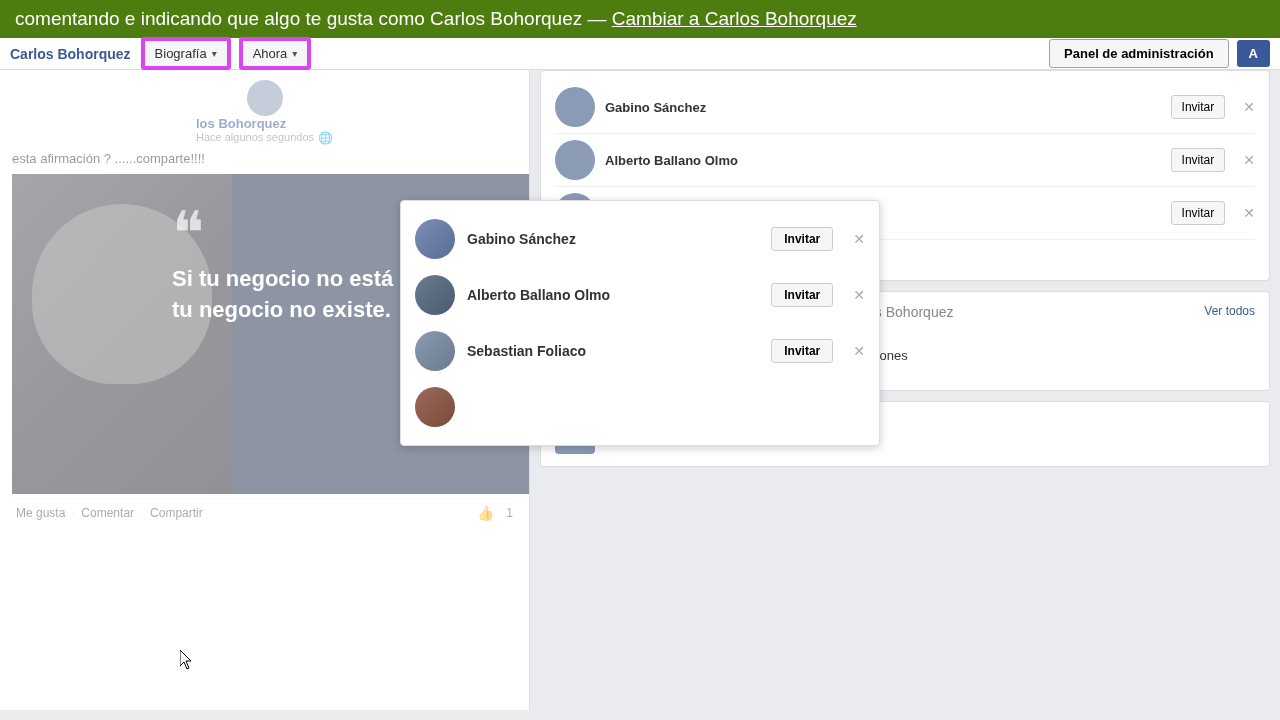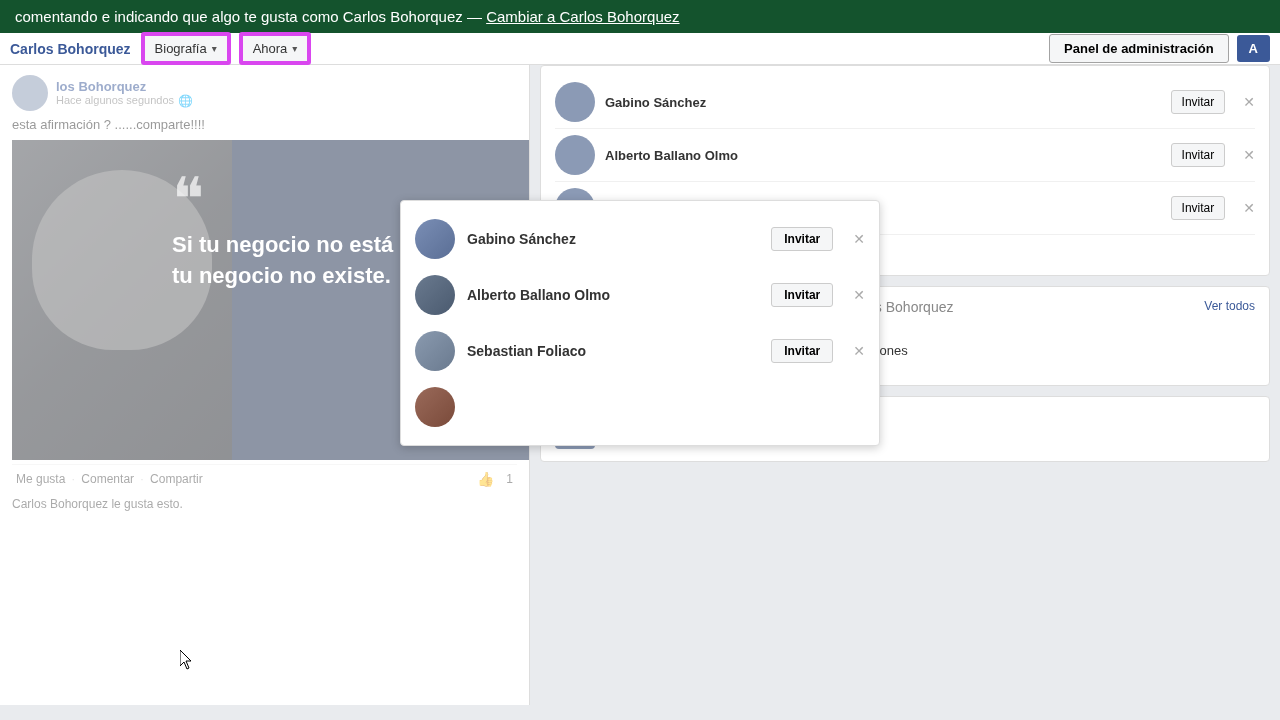--- a/index.html
+++ b/index.html
@@ -9,24 +9,24 @@
       width: 1280px;
       height: 720px;
       overflow: hidden;
       position: relative;
       font-size: 13px;
       color: #333;
     }
 
     
     .notification-bar {
-      background: #14532d;
+      background: #4d7c0f;
       color: #fff;
       padding: 8px 15px;
-      font-size: 15px;
+      font-size: 19px;
       white-space: nowrap;
       overflow: hidden;
     }
     .notification-bar a {
       color: #fff;
       text-decoration: underline;
       cursor: pointer;
     }
 
     
@@ -97,22 +97,22 @@
       background: #fff;
       border-right: 1px solid #ddd;
     }
 
     .post-container {
       padding: 10px 12px 0 12px;
     }
     .post-header {
       display: flex;
       align-items: center;
-      gap: 8px;
       margin-bottom: 6px;
+      flex-direction: column;
     }
     .post-avatar {
       width: 36px;
       height: 36px;
       border-radius: 50%;
       background: #8b9ab5;
       flex-shrink: 0;
     }
     .post-meta {
       display: flex;
@@ -509,21 +509,20 @@
         <span>Me gusta</span>
         <span class="dot">·</span>
         <span>Comentar</span>
         <span class="dot">·</span>
         <span>Compartir</span>
         <div class="like-count">
           <span class="like-thumb">👍</span>
           <span>1</span>
         </div>
       </div>
-      <div class="likes-text">Carlos Bohorquez le gusta esto.</div>
     </div>
 
     <div class="modal-overlay"></div>
   </div>
 
   <div class="modal-box">
 
     <div class="modal-item">
       <div class="modal-avatar avatar-gabino"></div>
       <span class="modal-name">Gabino Sánchez</span>

